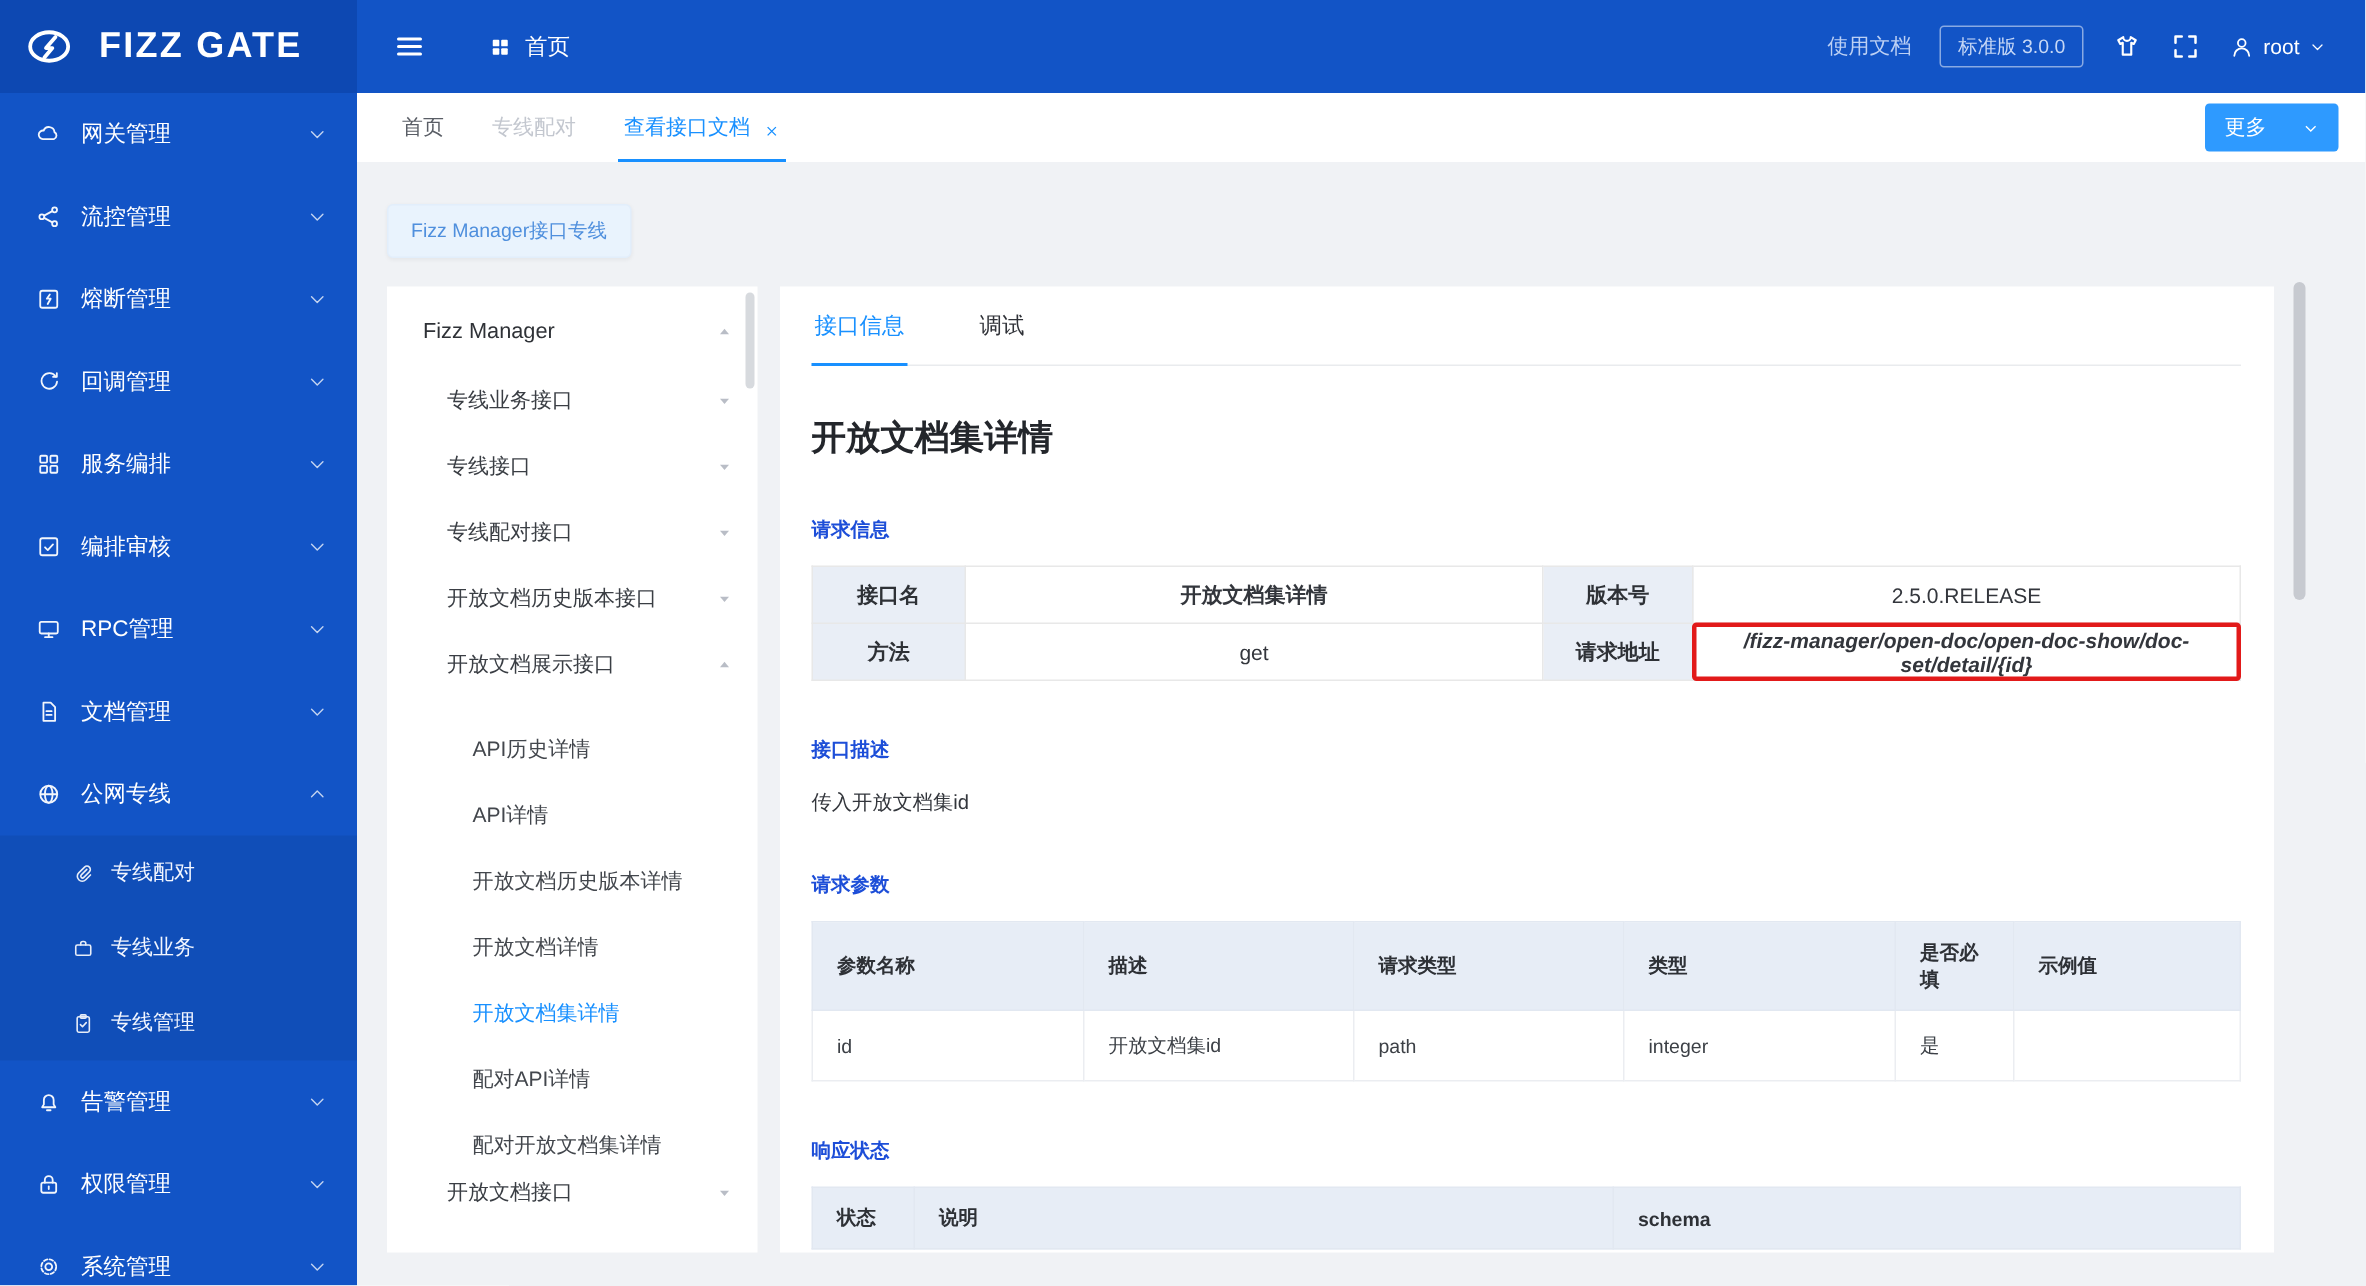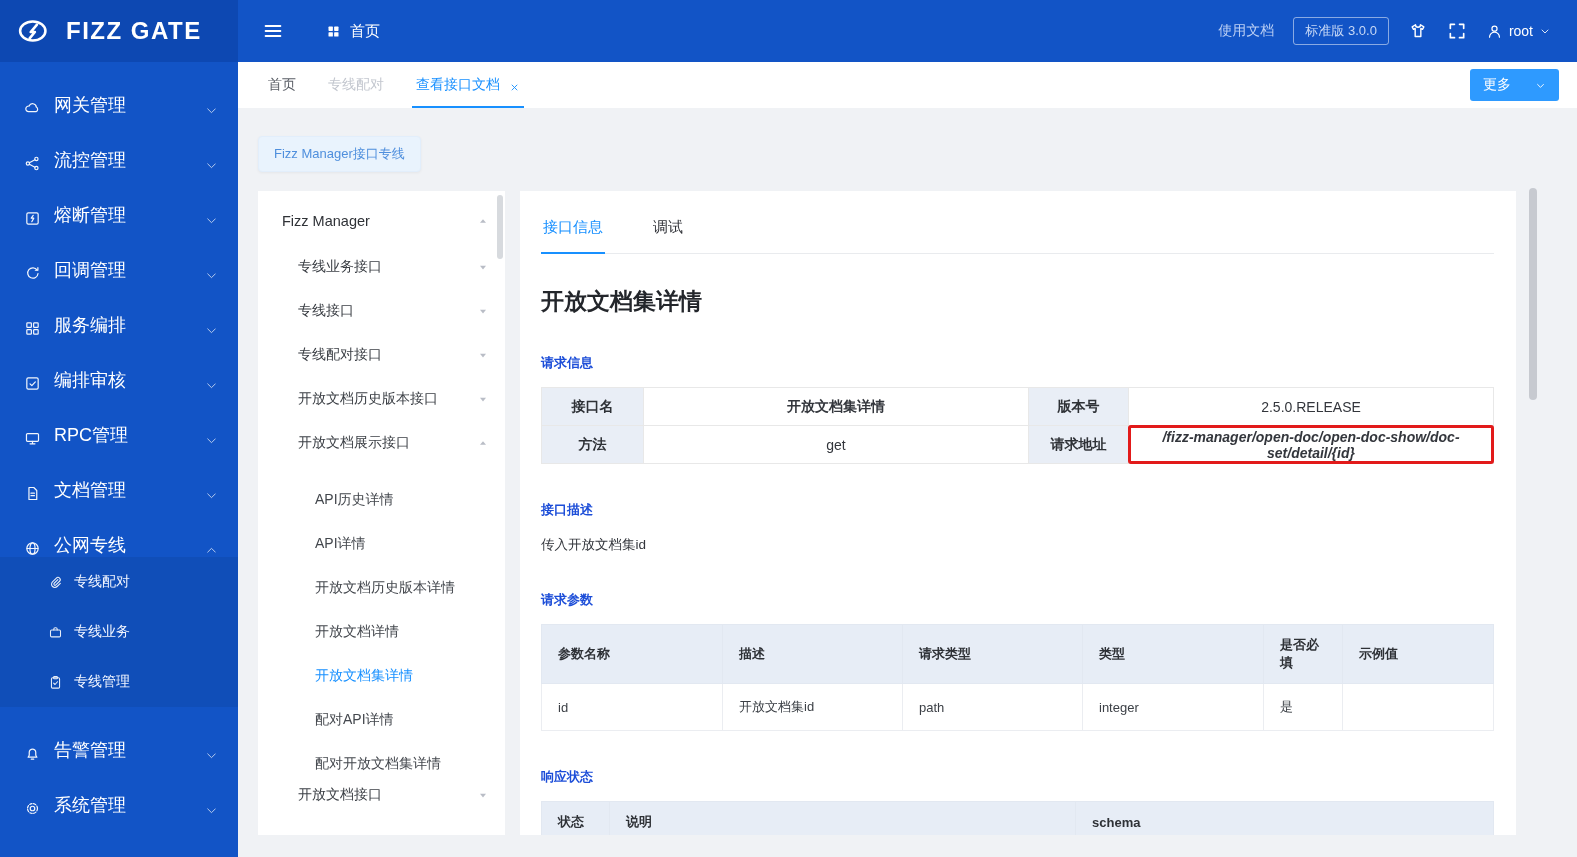--- a/index.html
+++ b/index.html
@@ -16,21 +16,21 @@
   .top-nav { margin-left:42px; display:flex; align-items:center; gap:9px; color:#fff; font-size:15px; cursor:pointer; }
   .top-right { margin-left:auto; display:flex; align-items:center; gap:19px; padding-right:26px; }
   .docs-link { color:#bcd0f4; font-size:14px; cursor:pointer; }
   .version-badge { border:1px solid rgba(255,255,255,.5); color:#c7d8f6; font-size:13px; padding:4px 11px; border-radius:3px; cursor:pointer; }
   .top-icon { width:20px; height:20px; cursor:pointer; }
   .user-area { display:flex; align-items:center; gap:6px; color:#fff; font-size:14px; cursor:pointer; }
   svg.stroke { fill:none; stroke:#fff; stroke-width:1.7; stroke-linecap:round; stroke-linejoin:round; }
 
   
   .sidebar { position:absolute; top:62px; left:0; width:238px; height:795px; background:#1254c6; overflow:hidden; z-index:2; }
-  .side-item { height:55px; display:flex; align-items:flex-end; padding:0 20px 0 24px; color:#fff; font-size:18px; gap:13px; cursor:pointer; }
+  .side-item { height:55px; display:flex; align-items:center; padding:0 20px 0 24px; color:#fff; font-size:15px; gap:13px; cursor:pointer; }
   .side-item .sicon { width:17px; height:17px; flex:0 0 17px; opacity:.95; }
   .side-item .chev { margin-left:auto; width:13px; height:13px; opacity:.75; flex:0 0 13px; }
   .side-sub { height:50px; display:flex; align-items:center; padding:0 20px 0 48px; color:#f2f6ff; font-size:14px; gap:11px; background:rgba(0,0,0,.07); cursor:pointer; }
   .side-sub .sicon { width:15px; height:15px; flex:0 0 15px; opacity:.9; }
 
   
   .tabbar { position:absolute; top:62px; left:238px; right:0; height:46px; background:#fff; display:flex; align-items:center; padding:0 18px 0 30px; z-index:1; }
   .tab { position:relative; height:100%; display:flex; align-items:center; gap:9px; font-size:14px; color:#5a5e66; margin-right:32px; cursor:pointer; }
   .tab.dim { color:#c3c7cf; }
   .tab.active { color:#1890ff; }
@@ -48,21 +48,21 @@
   
   .tree { flex:0 0 247px; background:#fff; padding:6px 0; overflow:hidden; position:relative; }
   .tree-root { height:48px; display:flex; align-items:center; padding:0 16px 0 24px; font-size:14.5px; color:#2f3237; cursor:pointer; }
   .tree-group { height:44px; display:flex; align-items:center; padding:0 16px 0 40px; font-size:14px; color:#3a3e44; cursor:pointer; }
   .tree-leaf { height:44px; display:flex; align-items:flex-end; padding:0 12px 0 57px; font-size:14px; color:#43474d; cursor:pointer; }
   .tree-leaf.active { color:#1890ff; }
   .tcaret { margin-left:auto; width:12px; height:12px; flex:0 0 12px; }
   .tree-thumb { position:absolute; top:4px; right:2px; width:6px; height:64px; background:#d7dade; border-radius:3px; cursor:pointer; }
 
   
-  .doc { flex:0 0 996px; background:#fff; padding:14px 22px 0 21px; overflow:hidden; }
+  .doc { flex:0 0 996px; background:#fff; padding:4px 22px 0 21px; overflow:hidden; }
   .doc-tabs { display:flex; gap:46px; border-bottom:1px solid #e9ebee; }
   .doc-tab { padding:13px 2px 15px; font-size:15px; color:#303238; cursor:pointer; }
   .doc-tab.active { color:#1890ff; border-bottom:2px solid #1890ff; margin-bottom:-1px; }
   .doc-title { font-size:23px; font-weight:700; color:#23262b; margin:32px 0 0; }
   .section { font-size:13px; font-weight:700; color:#1d4ed8; margin:37px 0 0; }
   .desc { font-size:13.5px; color:#33363c; margin:17px 0 0; }
 
   table { border-collapse:collapse; width:100%; table-layout:fixed; }
   .info-table { margin-top:15px; font-size:14px; }
   .info-table td { border:1px solid #e8e8e8; height:38px; text-align:center; color:#33363c; padding:0 10px; }
@@ -261,20 +261,31 @@
       <svg class="sicon stroke" viewBox="0 0 24 24">
           <path d="M5.8 17.2h12.4l-1.6-2.7v-4.2a4.6 4.6 0 1 0-9.2 0v4.2z"></path>
           <path d="M10.3 20h3.4"></path>
         </svg>
       <span>告警管理</span>
       <svg class="chev stroke" viewBox="0 0 24 24">
           <polyline points="5 9 12 16 19 9"></polyline>
         </svg>
     </div>
 
+    <div class="side-item">
+      <svg class="sicon stroke" viewBox="0 0 24 24">
+          <rect x="5" y="10.5" width="14" height="9.5" rx="1.8"></rect>
+          <path d="M8.3 10.5V8a3.7 3.7 0 0 1 7.4 0v2.5"></path>
+          <path d="M12 14v2.5"></path>
+        </svg>
+      <span>权限管理</span>
+      <svg class="chev stroke" viewBox="0 0 24 24">
+          <polyline points="5 9 12 16 19 9"></polyline>
+        </svg>
+    </div>
 
     <div class="side-item">
       <svg class="sicon stroke" viewBox="0 0 24 24">
           <circle cx="12" cy="12" r="3.2"></circle>
           <circle cx="12" cy="12" r="7" stroke-dasharray="3.4 2.2"></circle>
         </svg>
       <span>系统管理</span>
       <svg class="chev stroke" viewBox="0 0 24 24">
           <polyline points="5 9 12 16 19 9"></polyline>
         </svg>

